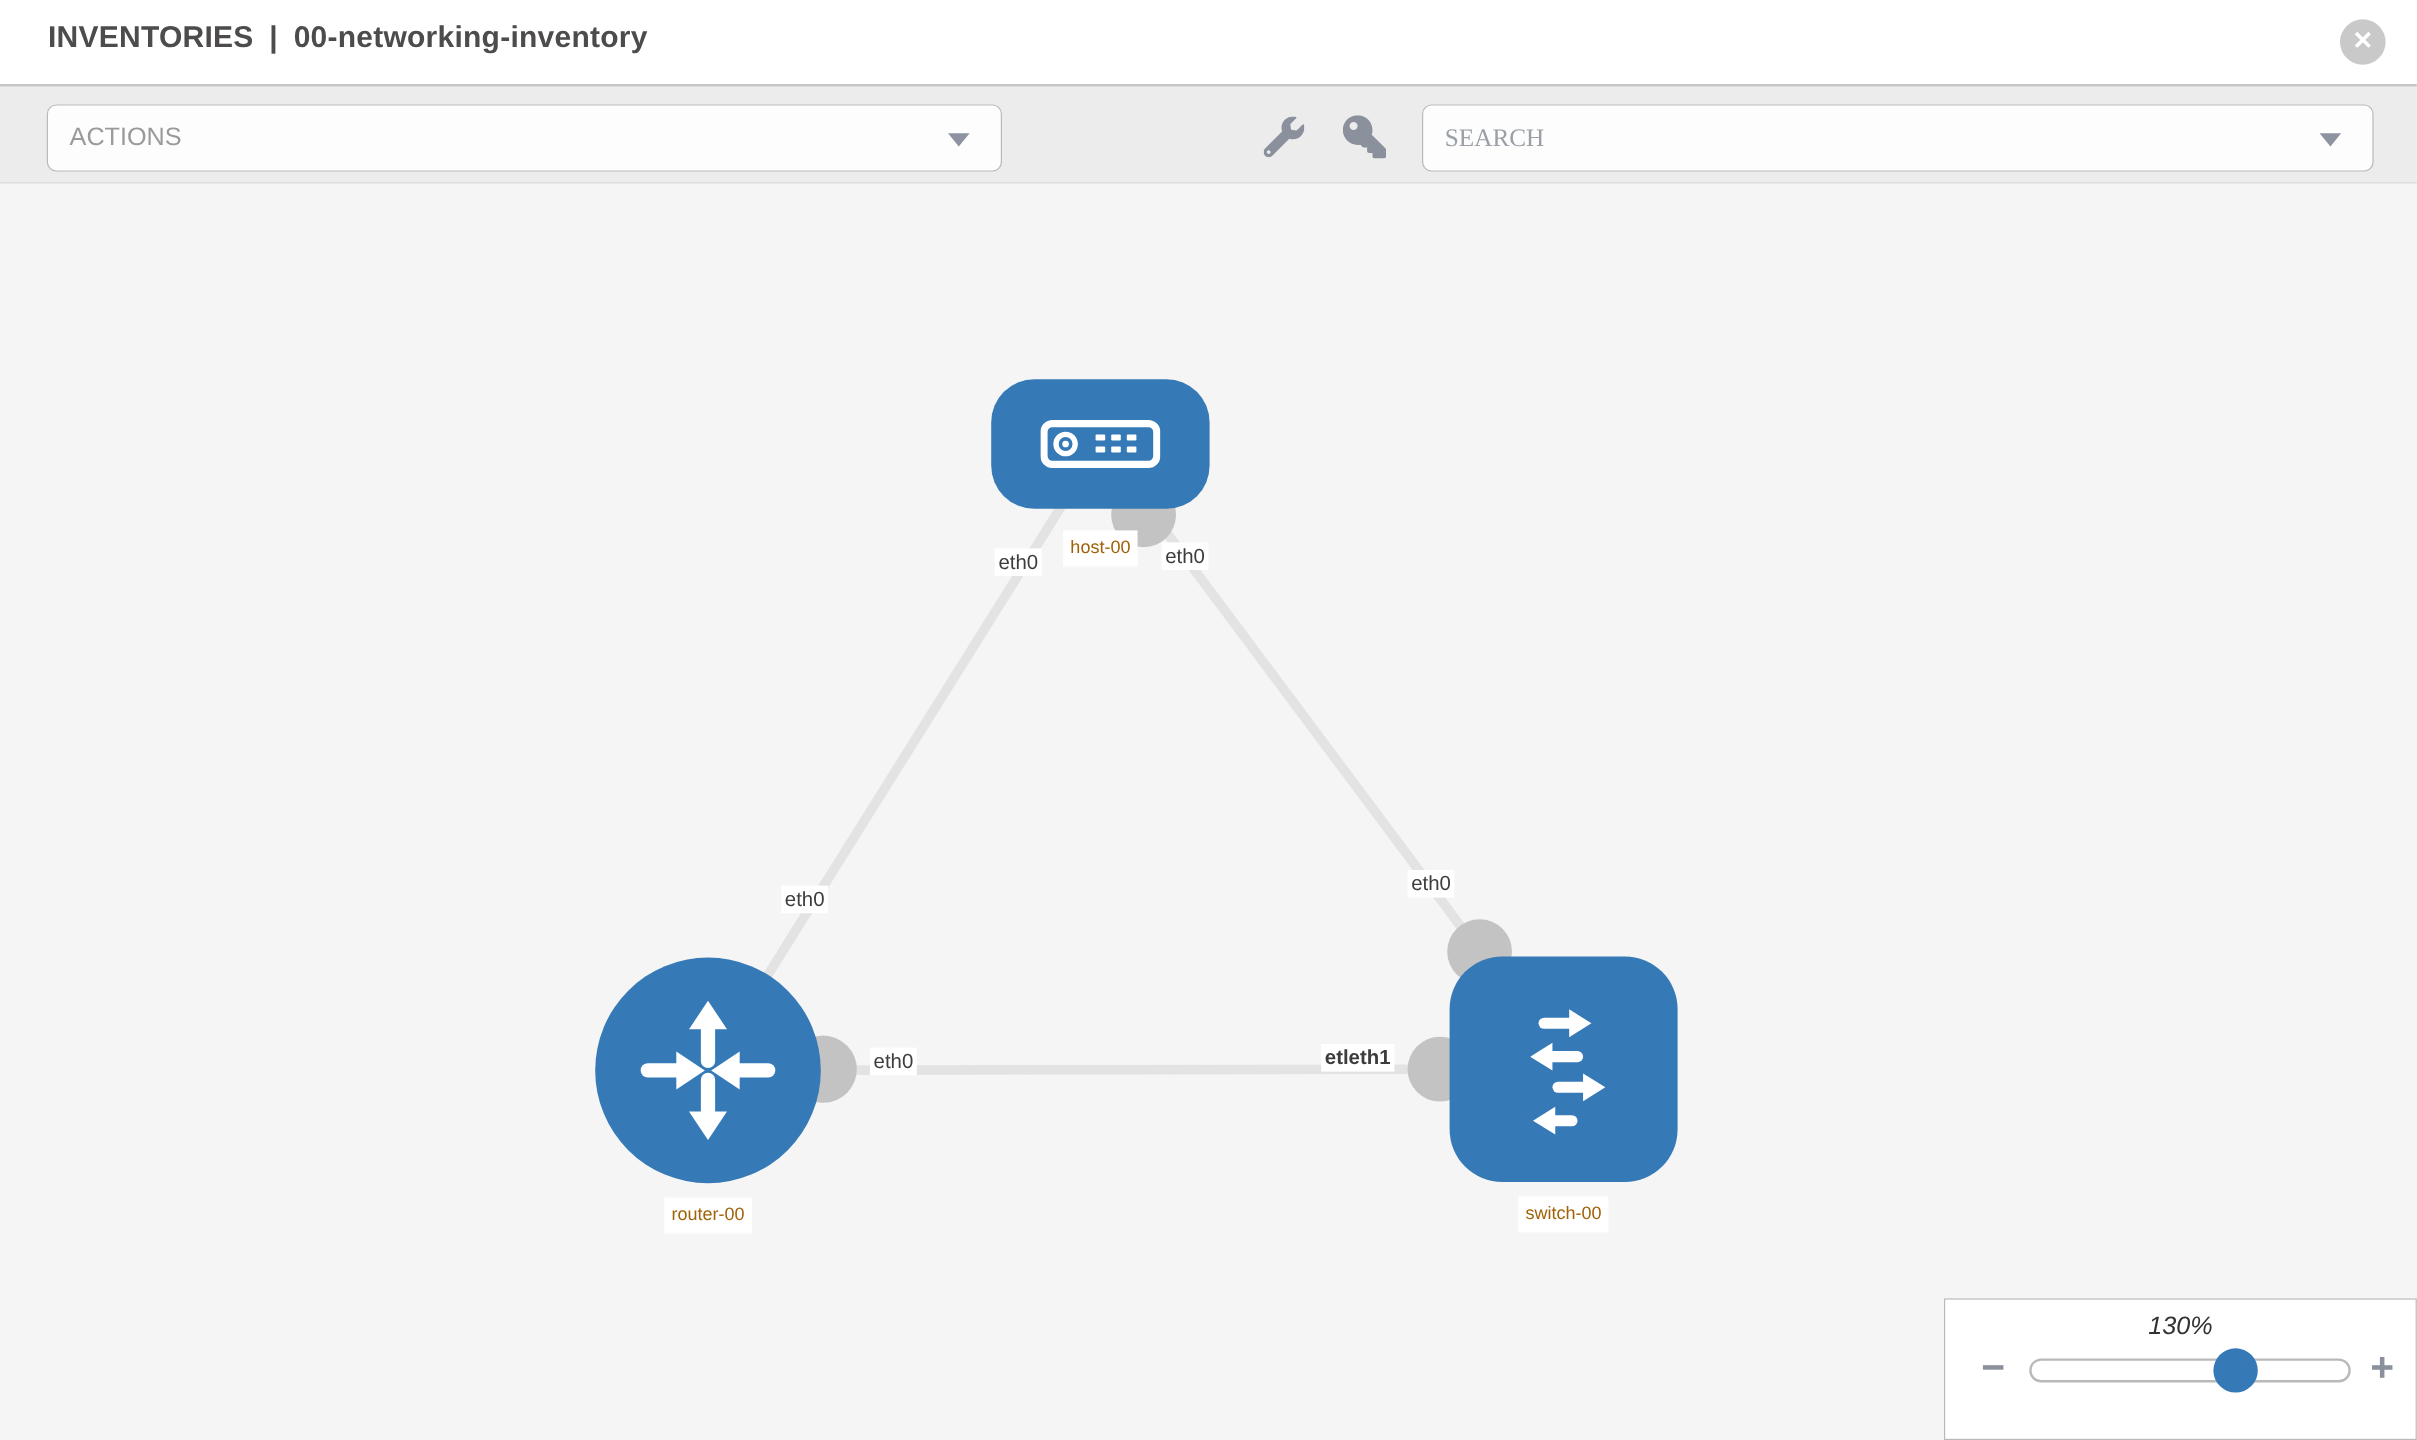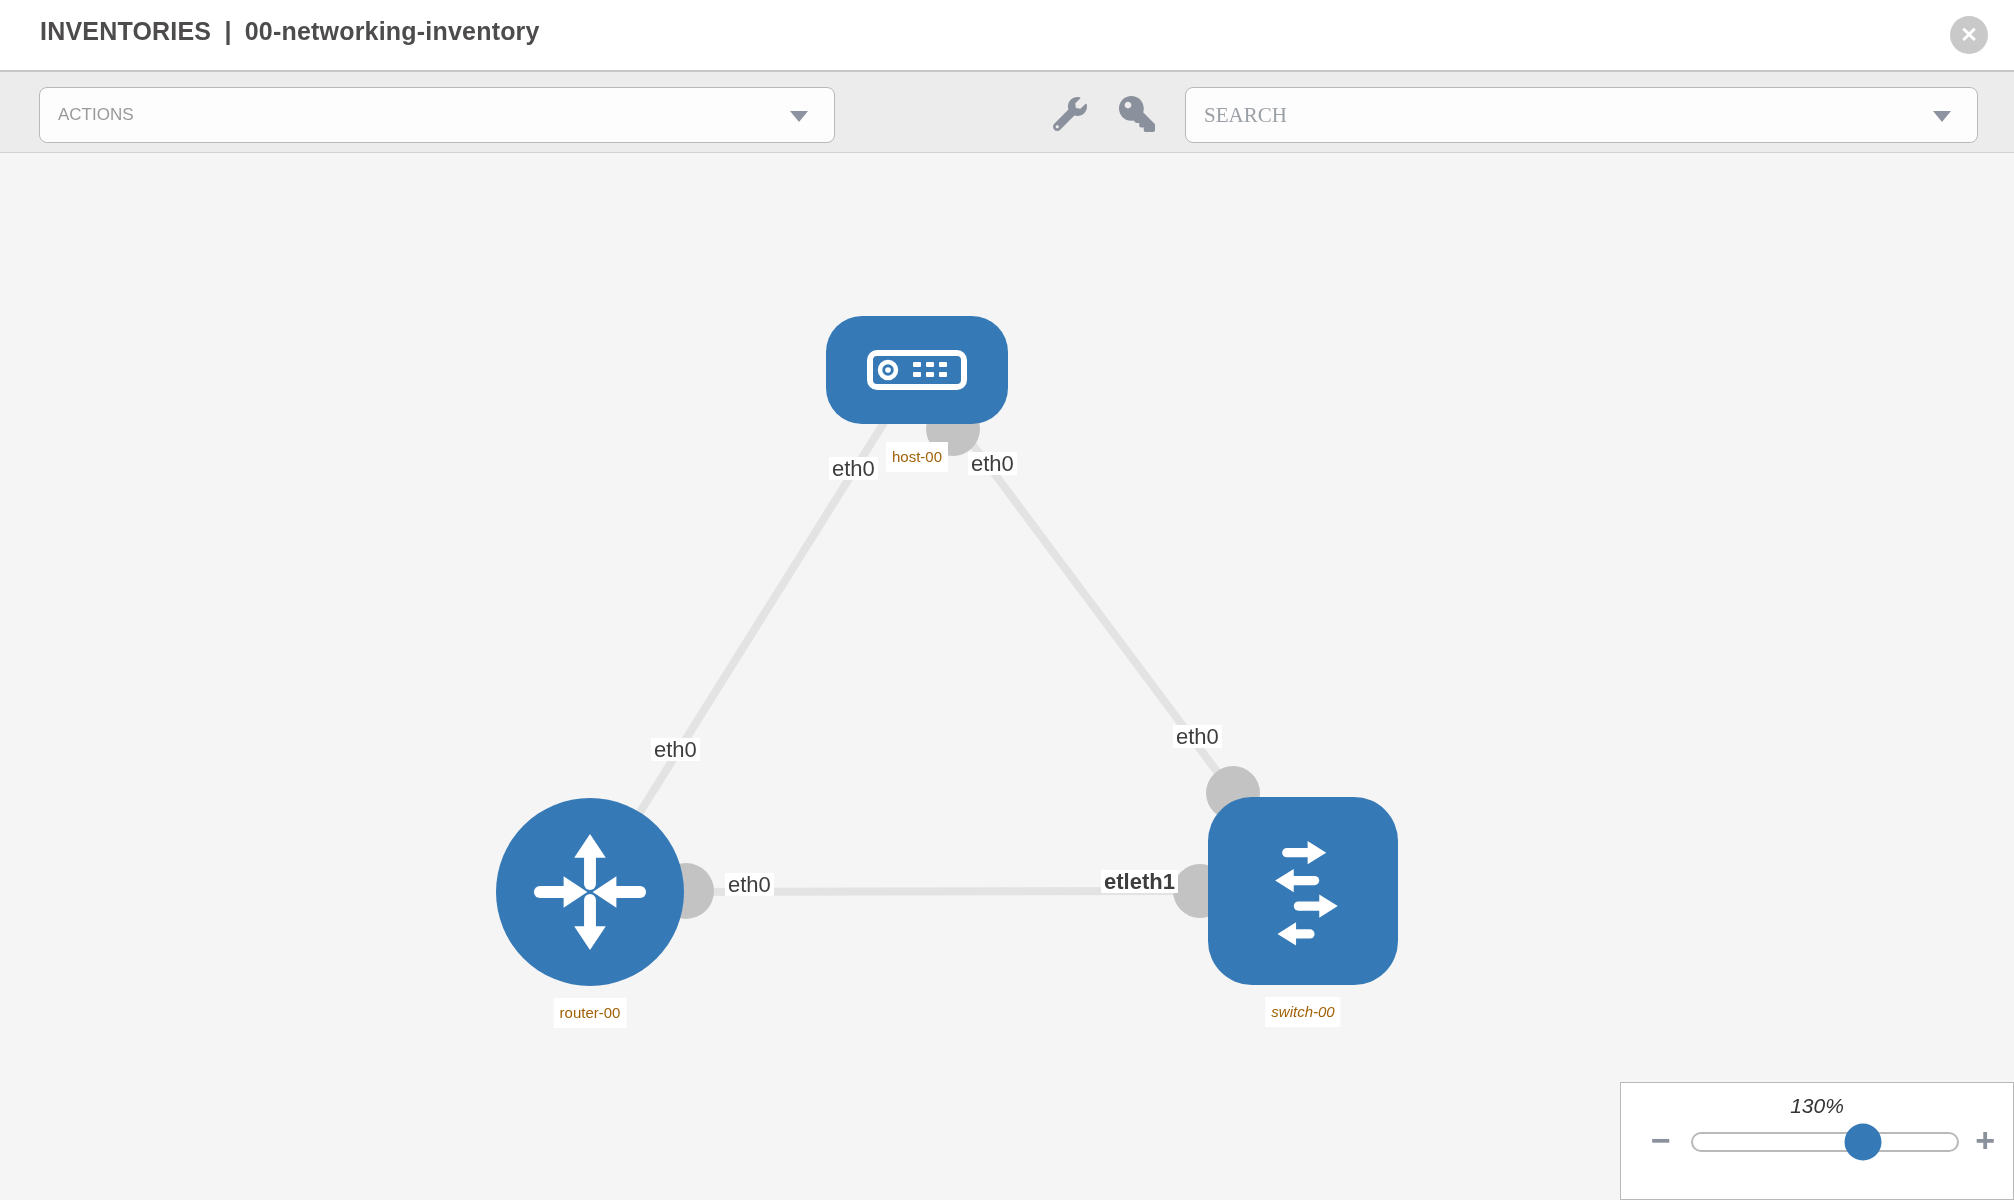--- a/index.html
+++ b/index.html
@@ -17,21 +17,21 @@
     font-size:21px; font-weight:bold; line-height:38px; text-align:center;
     cursor:pointer; padding:0; }
 
   
   .toolbar { position:absolute; left:0; top:70px; width:2014px; height:83px;
     background:#ececec; border-top:2px solid #c6c6c6; border-bottom:1px solid #d2d2d2; }
   .select { position:absolute; top:15px; height:56px; background:#fdfdfd;
     border:1px solid #b9b9b9; border-radius:8px; display:flex; align-items:center; }
   .select.actions { left:39px; width:796px; }
   .select.search  { left:1185px; width:793px; }
-  .select .label { margin-left:18px; font-size:17px; color:#9a9a9a; }
+  .select .label { margin-left:18px; font-size:21px; color:#9a9a9a; }
   .select input { flex:1; border:none; outline:none; background:transparent;
     margin-left:18px; font-size:21px; color:#555; font-family:Liberation Serif, serif; }
   .select input::placeholder { color:#9aa0a6; opacity:1; }
   .caret { position:absolute; right:26px; top:23px; width:0; height:0;
     border-left:9px solid transparent; border-right:9px solid transparent;
     border-top:11px solid #8d93a0; }
   .toolbtn { position:absolute; top:24px; width:38px; height:38px; border:none;
     background:transparent; cursor:pointer; padding:0; }
   .toolbtn.wrench { left:1051px; }
   .toolbtn.key    { left:1118px; }
@@ -39,35 +39,35 @@
   
   .canvas { position:absolute; left:0; top:153px; width:2014px; height:1047px;
     background:#f5f5f5; }
   .links-svg { position:absolute; left:0; top:0; z-index:1; }
   .node { position:absolute; z-index:2; background:#3579b7; display:flex;
     align-items:center; justify-content:center; cursor:pointer; }
   .node.host   { left:826px; top:163px; width:182px; height:108px; border-radius:36px; }
   .node.router { left:496px; top:645px; width:188px; height:188px; border-radius:50%; }
   .node.switch { left:1208px; top:644px; width:190px; height:188px; border-radius:44px; }
   .iface { position:absolute; z-index:3; background:#ffffff; color:#3d3d3d;
-    font-size:22px; line-height:23px; padding:0 3px; white-space:nowrap; }
+    font-size:17px; line-height:23px; padding:0 3px; white-space:nowrap; }
   .node-label { position:absolute; z-index:3; background:#ffffff; color:#a16207;
     font-size:15px; line-height:30px; padding:0 6px; transform:translateX(-50%);
     white-space:nowrap; }
 
   
   .if-host-left   { left:829px; top:304px; }
   .if-host-right  { left:968px; top:299px; }
   .if-link-hr     { left:651px; top:585px; }
   .if-link-hs     { left:1173px; top:572px; }
   .if-router-right{ left:725px; top:720px; }
   .if-switch-left { left:1101px; top:717px;font-weight:bold; }
   .lbl-host   { left:917px;  top:289px; }
   .lbl-router { left:590px;  top:845px; }
-  .lbl-switch { left:1303px; top:844px;font-style:italic; }
+  .lbl-switch { left:1303px; top:844px; }
 
   
   .zoom-panel { position:absolute; right:0; bottom:0; width:394px; height:118px;
     background:#ffffff; border:1px solid #b9b9b9; z-index:4; }
   .zoom-level { position:absolute; left:0; top:11px; width:100%; text-align:center;
     font-size:21px; color:#333333;font-style:italic; }
   .zoom-minus, .zoom-plus { position:absolute; top:40px; border:none; background:transparent;
     color:#8b919c; font-size:34px; font-weight:bold; cursor:pointer; line-height:34px; padding:0; }
   .zoom-minus { left:30px; }
   .zoom-plus  { right:18px; }

